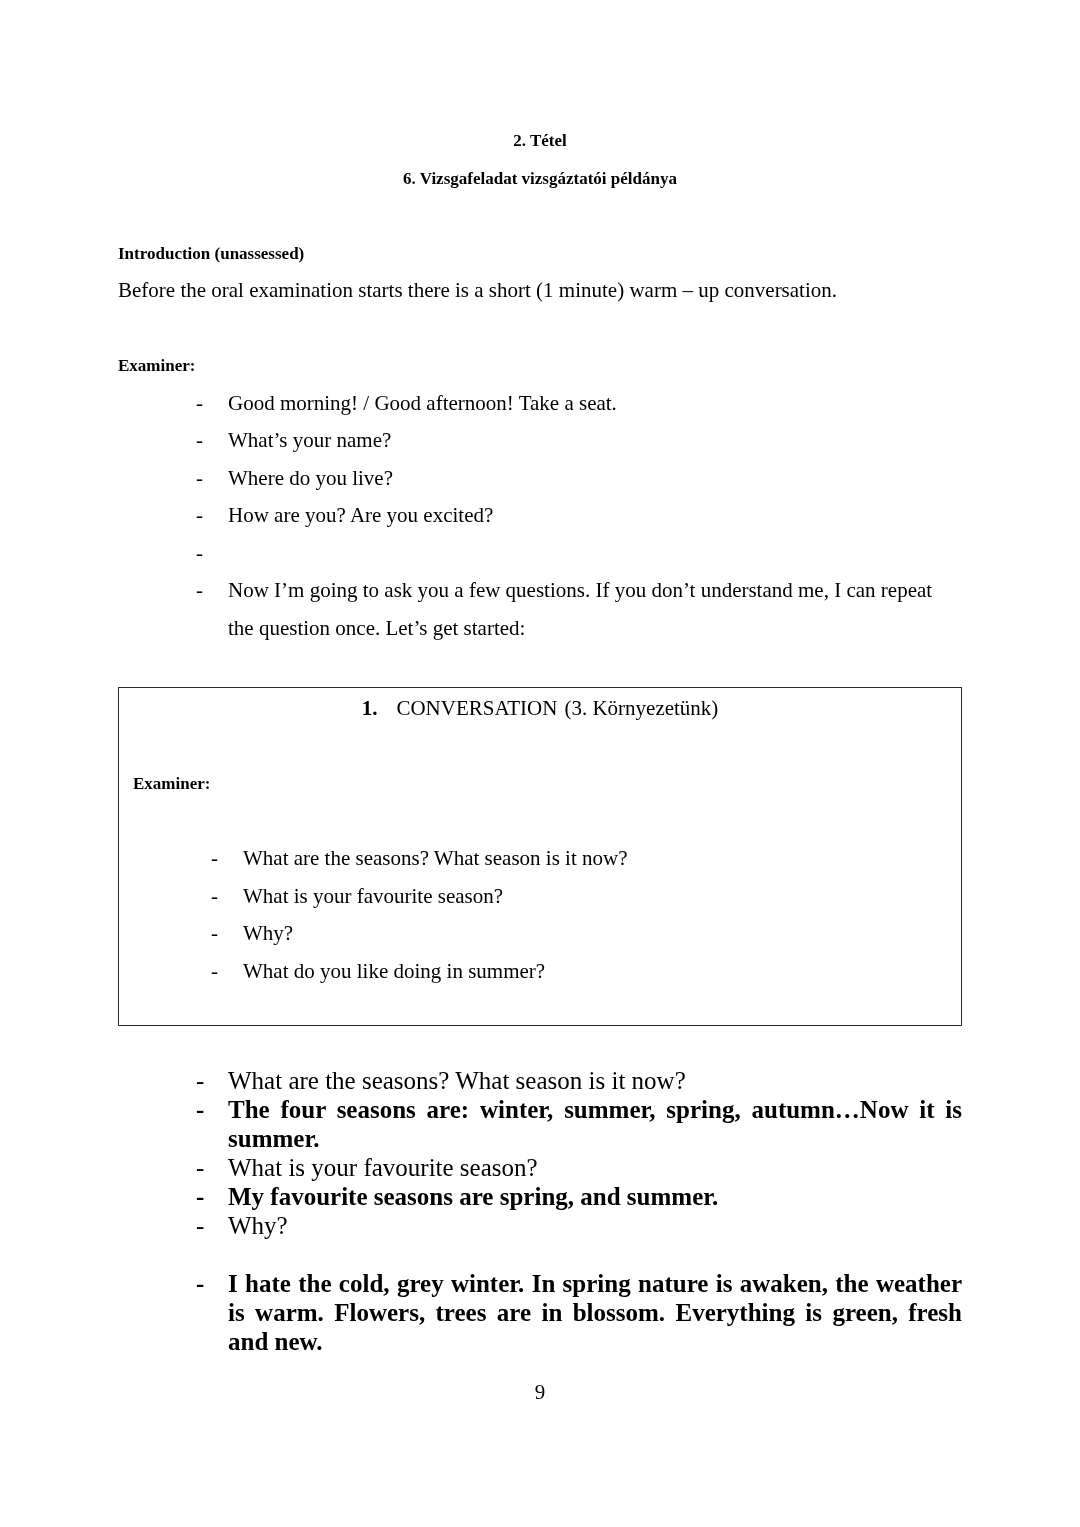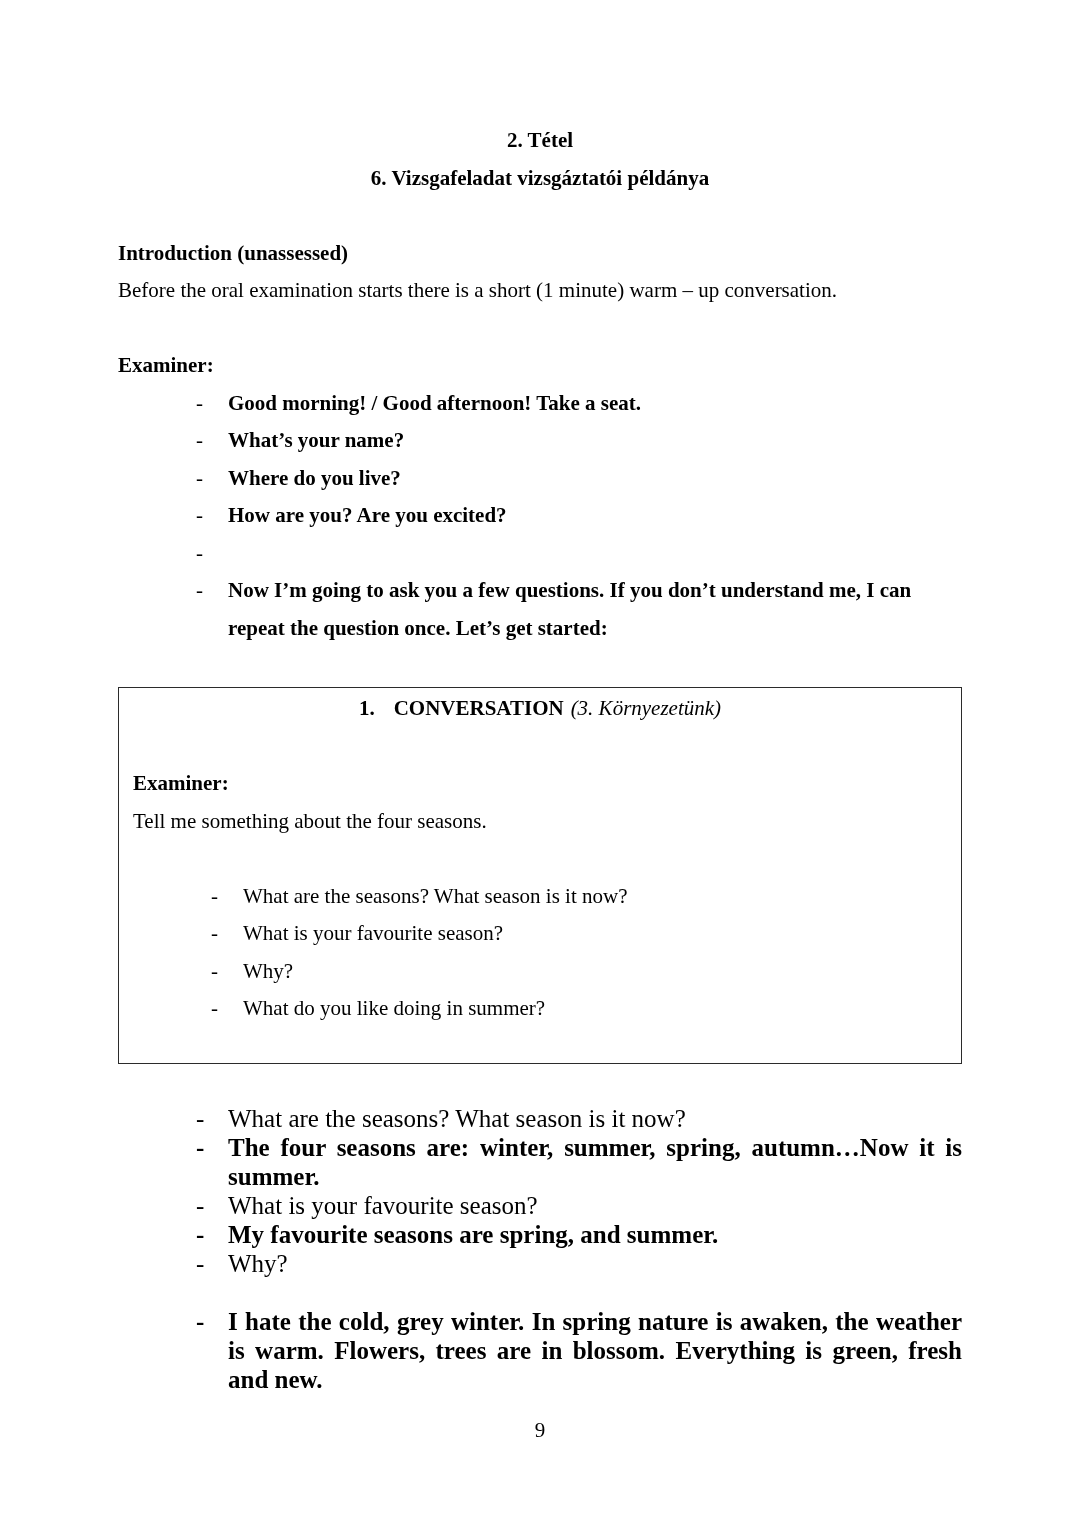--- a/index.html
+++ b/index.html
@@ -9,38 +9,38 @@
     color: #000000;
     font-family: "Liberation Serif", serif;
     overflow: hidden;
   }
   .doc { padding: 122px 118px 0 118px; font-size: 21px; line-height: 37.5px; }
 
   .centered { text-align: center; }
   .bold { font-weight: bold; }
   .spacer { height: 37.5px; }
 
-  h1, h2, h3 { font-size: 21px; line-height: 37.5px; font-weight: bold; }
+  h1, h2, h3 { font-size: 17px; line-height: 37.5px; font-weight: bold; }
 
   
   .dash-row { display: flex; align-items: baseline; padding-left: 78px; }
   .dash-col { width: 32px; flex: none; }
   .text-col { flex: 1 1 auto; }
-  .warmup .text-col { max-width: 712px; font-weight: bold; }
+  .warmup .text-col { max-width: 712px; }
 
   
   .box {
     border: 1px solid #2b2b2b;
     margin-top: 40px;
     padding: 2px 14px 35px 14px;
   }
   .box-title { text-align: center; line-height: 37.5px; }
   .box-title .num { font-weight: bold; margin-right: 19px; }
-  .box-title .main { font-weight: bold; }
-  .box-title .suffix { font-weight: normal; margin-left: 7px; font-style: italic; }
+  .box-title .main { font-weight: normal; }
+  .box-title .suffix { font-weight: normal; margin-left: 7px; }
 
   
   .answers { margin-top: 40px; font-size: 25px; line-height: 29px; }
   .answers .dash-row { padding-left: 78px; }
   .answers .text-col { text-align: justify; }
   .answers .dash-row.bold .dash-col,
   .answers .dash-row.bold .text-col { font-weight: bold; }
   .final-gap { height: 29px; }
 
   .page-number { text-align: center; font-size: 21px; line-height: 29px; margin-top: 22px; }
@@ -95,21 +95,20 @@
     </div>
 
   <div class="box">
     <div class="box-title">
       <span class="num">1.</span><span class="main">CONVERSATION</span><span class="suffix">(3. Környezetünk)</span>
     </div>
 
     <div class="spacer"></div>
 
     <h3>Examiner:</h3>
-    <p>Tell me something about the four seasons.</p>
 
     <div class="spacer"></div>
 
     <div>
 
         <div class="dash-row">
           <span class="dash-col">-</span>
           <span class="text-col">What are the seasons? What season is it now?</span>
         </div>
 

